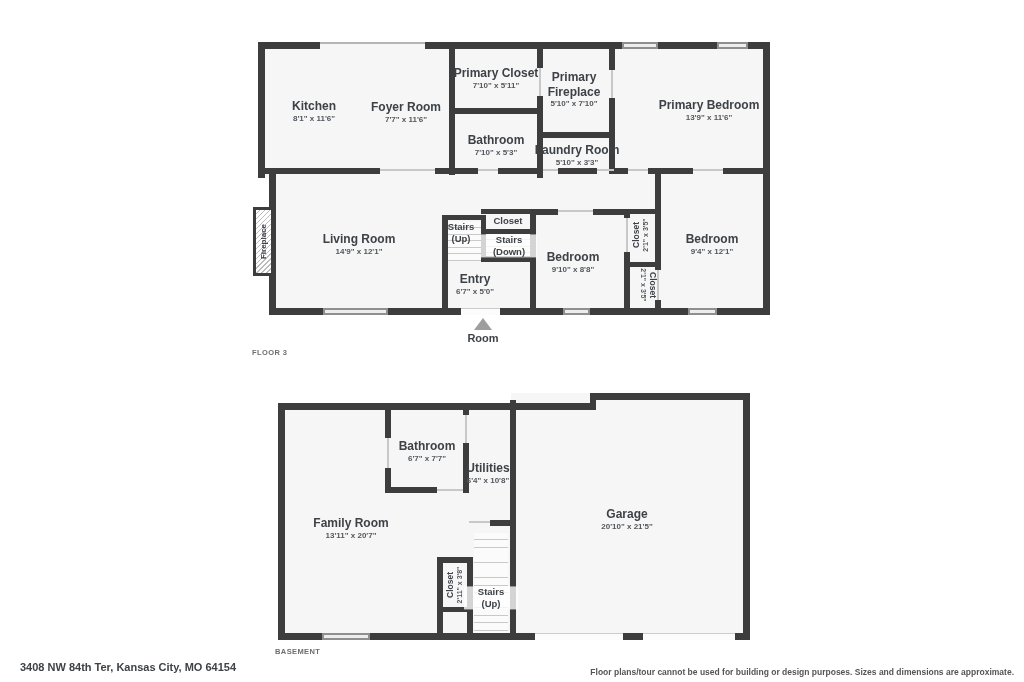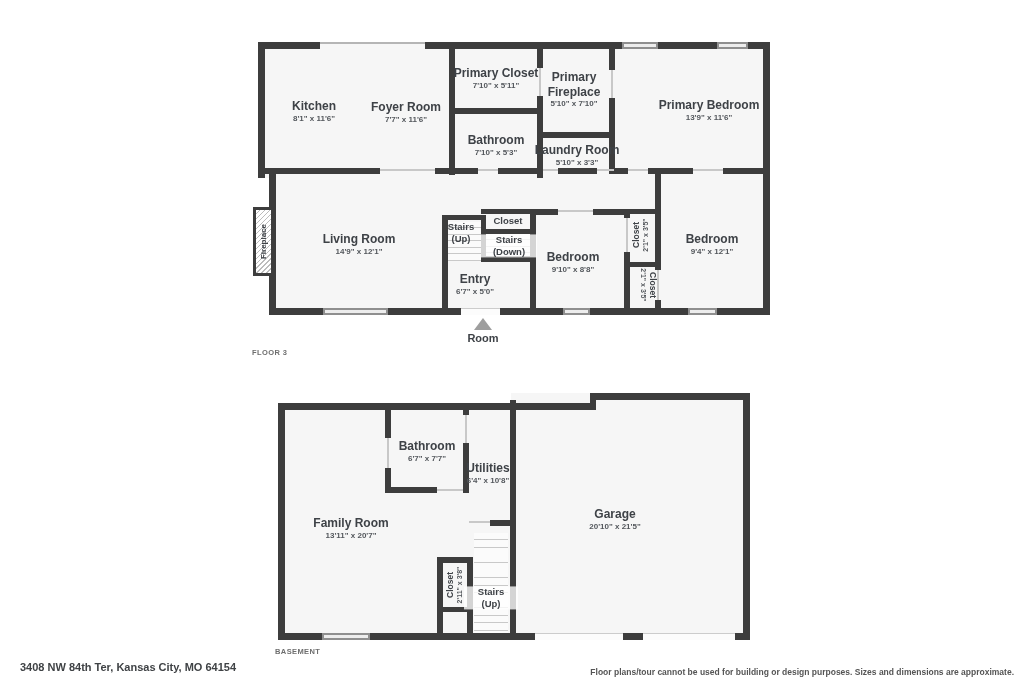--- a/index.html
+++ b/index.html
@@ -215,21 +215,21 @@
     <div class="dims">6'7" x 7'7"</div>
   </div>
   <div class="lbl" style="left:210px;top:80px;width:70px">
     <div class="name">Utilities</div>
     <div class="dims">6'4" x 10'8"</div>
   </div>
   <div class="lbl" style="left:73px;top:135px;width:92px">
     <div class="name">Family Room</div>
     <div class="dims">13'11" x 20'7"</div>
   </div>
-  <div class="lbl" style="left:337px;top:126px;width:100px">
+  <div class="lbl" style="left:349px;top:126px;width:100px">
     <div class="name">Garage</div>
     <div class="dims">20'10" x 21'5"</div>
   </div>
   <div class="vlbl vs" style="left:177px;top:192px">
     <div class="name">Closet</div>
     <div class="dims">2'11" x 3'8"</div>
   </div>
   <div class="lbl sm whitebg" style="left:213px;top:205px;width:42px">
     <div class="name">Stairs (Up)</div>
   </div>

